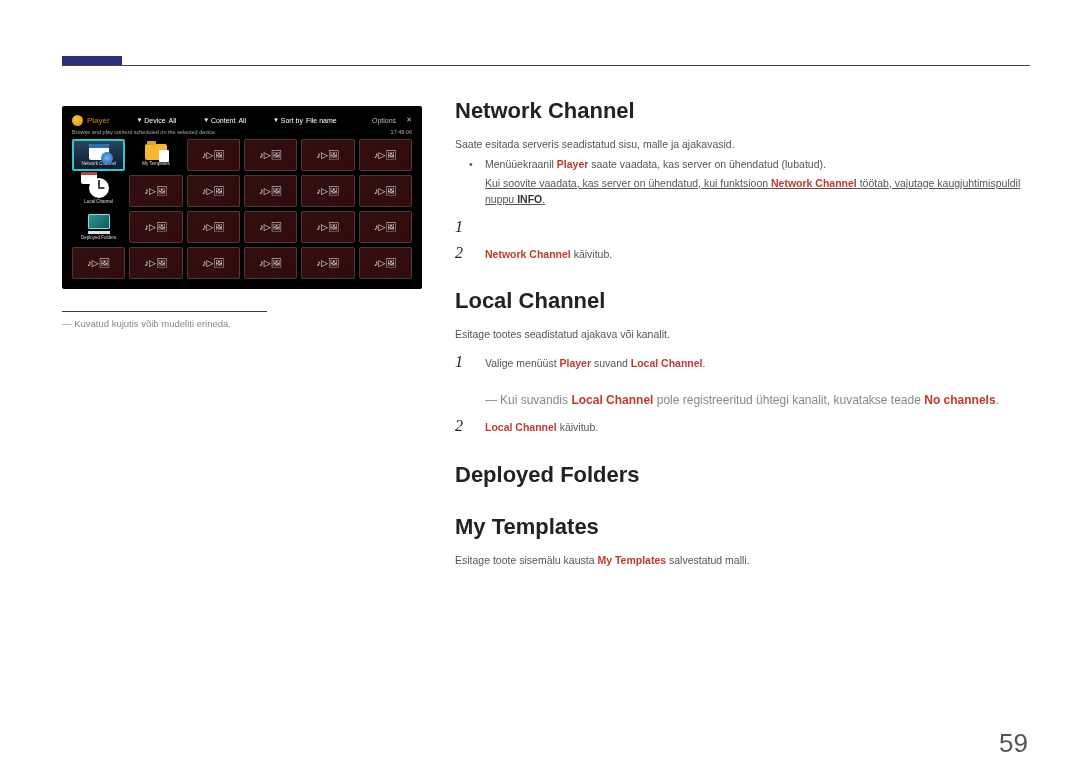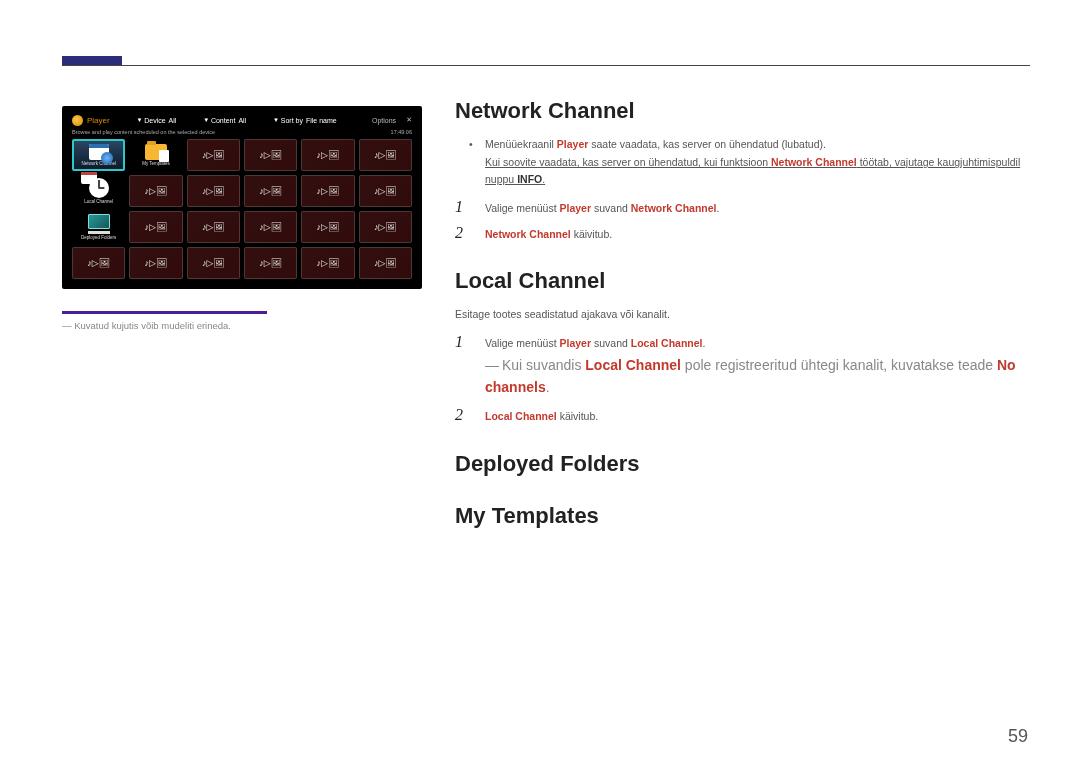--- a/index.html
+++ b/index.html
@@ -138,21 +138,21 @@
   }
   .icon-clock-cal::before{
     content:""; position:absolute; top:0; left:0; right:0; height:3px; background:#c04040; border-radius:2px 2px 0 0;
   }
   .icon-tpl {
     width: 22px; height: 15px; border:1px solid #7fe0e0; background: linear-gradient(135deg,#2a9696,#145858); border-radius:1px;
   }
   .icon-bar { width: 22px; height:3px; background:#ddd; margin-top:2px; }
   .caption {
     margin-top: 22px;
-    border-top: 3px solid #4c1d95;
+    border-top: 1px solid #4c1d95;
     padding-top: 6px;
     font-size: 9.5px;
     color: #888;
     width: 205px;
   }
   .caption .dash { font-family: Arial; }
 
   .right-col {
     position: absolute;
     left: 455px;
@@ -211,31 +211,31 @@
     min-width: 14px;
   }
   .step-text {
     font-size: 10.5px;
     color: #555;
     line-height: 1.55;
   }
   .em-red { color: #c23a2e; font-weight: 600; }
   .em-bold { font-weight: 700; color: #333; }
   .note {
-    font-size: 14px;
+    font-size: 12px;
     color: #888;
     line-height: 1.55;
-    margin-top: 4px;
+    margin-top: 20px;
   }
   .note .dash { margin-right: 3px; }
   .pagenum {
     position: absolute;
     right: 52px;
-    bottom: 16px;
-    font-size: 18px;
+    bottom: 4px;
+    font-size: 26px;
     color: #555;
     font-weight: 300;
   }
 </style>
 </head>
 <body>
 
 <div class="page">
   <div class="tab-mark"></div>
   <div class="top-rule"></div>
@@ -366,34 +366,32 @@
     </div>
     <div class="caption">
       <span class="dash">―</span> <span>Kuvatud kujutis võib mudeliti erineda.</span>
     </div>
   </div>
 
   <div class="right-col">
 
     <div class="sec">
       <h2>Network Channel</h2>
+      <p class="desc">Saate esitada serveris seadistatud sisu, malle ja ajakavasid.</p>
       <ul class="bul">
         <li>
           <span>Menüüekraanil </span><span class="em-red">Player</span><span> saate vaadata, kas server on ühendatud (lubatud).</span>
         </li>
         <li class="cont">
           <span>Kui soovite vaadata, kas server on ühendatud, kui funktsioon </span><span class="em-red">Network Channel</span><span> töötab, vajutage kaugjuhtimispuldil nuppu </span><span class="em-bold">INFO</span>.
         </li>
       </ul>
       <div class="steps">
         <div class="step">
           <div class="step-num">1</div>
-          <div class="step-text">
-            <span>Valige menüüst </span><span class="em-red">Player</span><span> suvand </span><span class="em-red">Network Channel</span>.
-          </div>
         </div>
         <div class="step">
           <div class="step-num">2</div>
           <div class="step-text">
             <span class="em-red">Network Channel</span><span> käivitub.</span>
           </div>
         </div>
       </div>
     </div>
 
@@ -418,17 +416,20 @@
         </div>
       </div>
     </div>
 
     <div class="sec">
       <h2>Deployed Folders</h2>
     </div>
 
     <div class="sec">
       <h2>My Templates</h2>
+      <p class="desc">
+        <span>Esitage toote sisemälu kausta </span><span class="em-red">My Templates</span><span> salvestatud malli.</span>
+      </p>
     </div>
   </div>
 
   <div class="pagenum">59</div>
 </div>
 
 </body></html>

